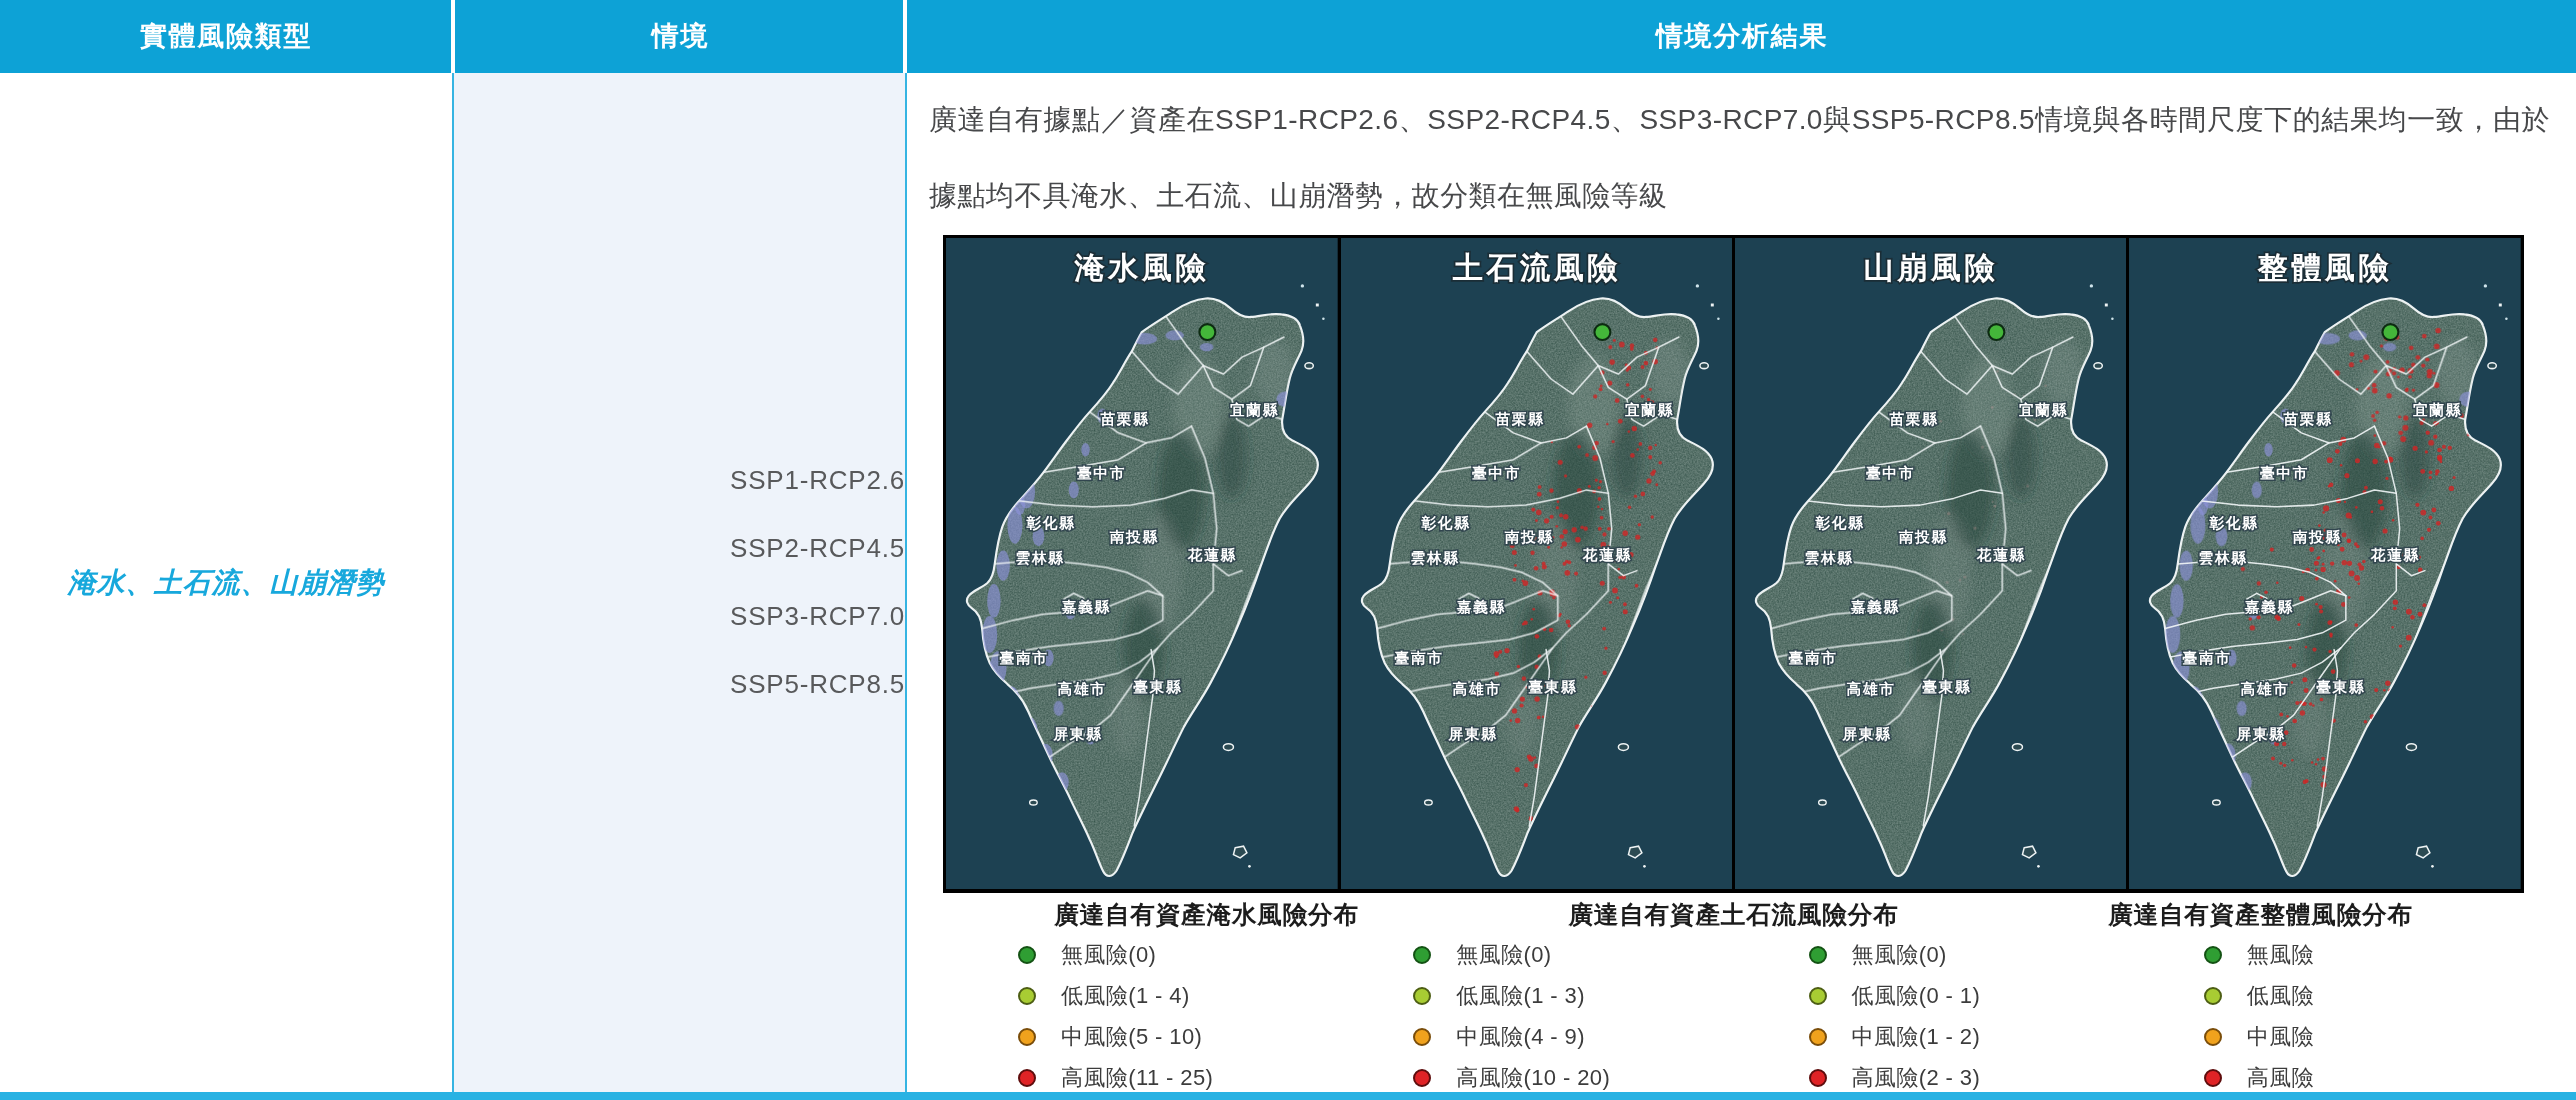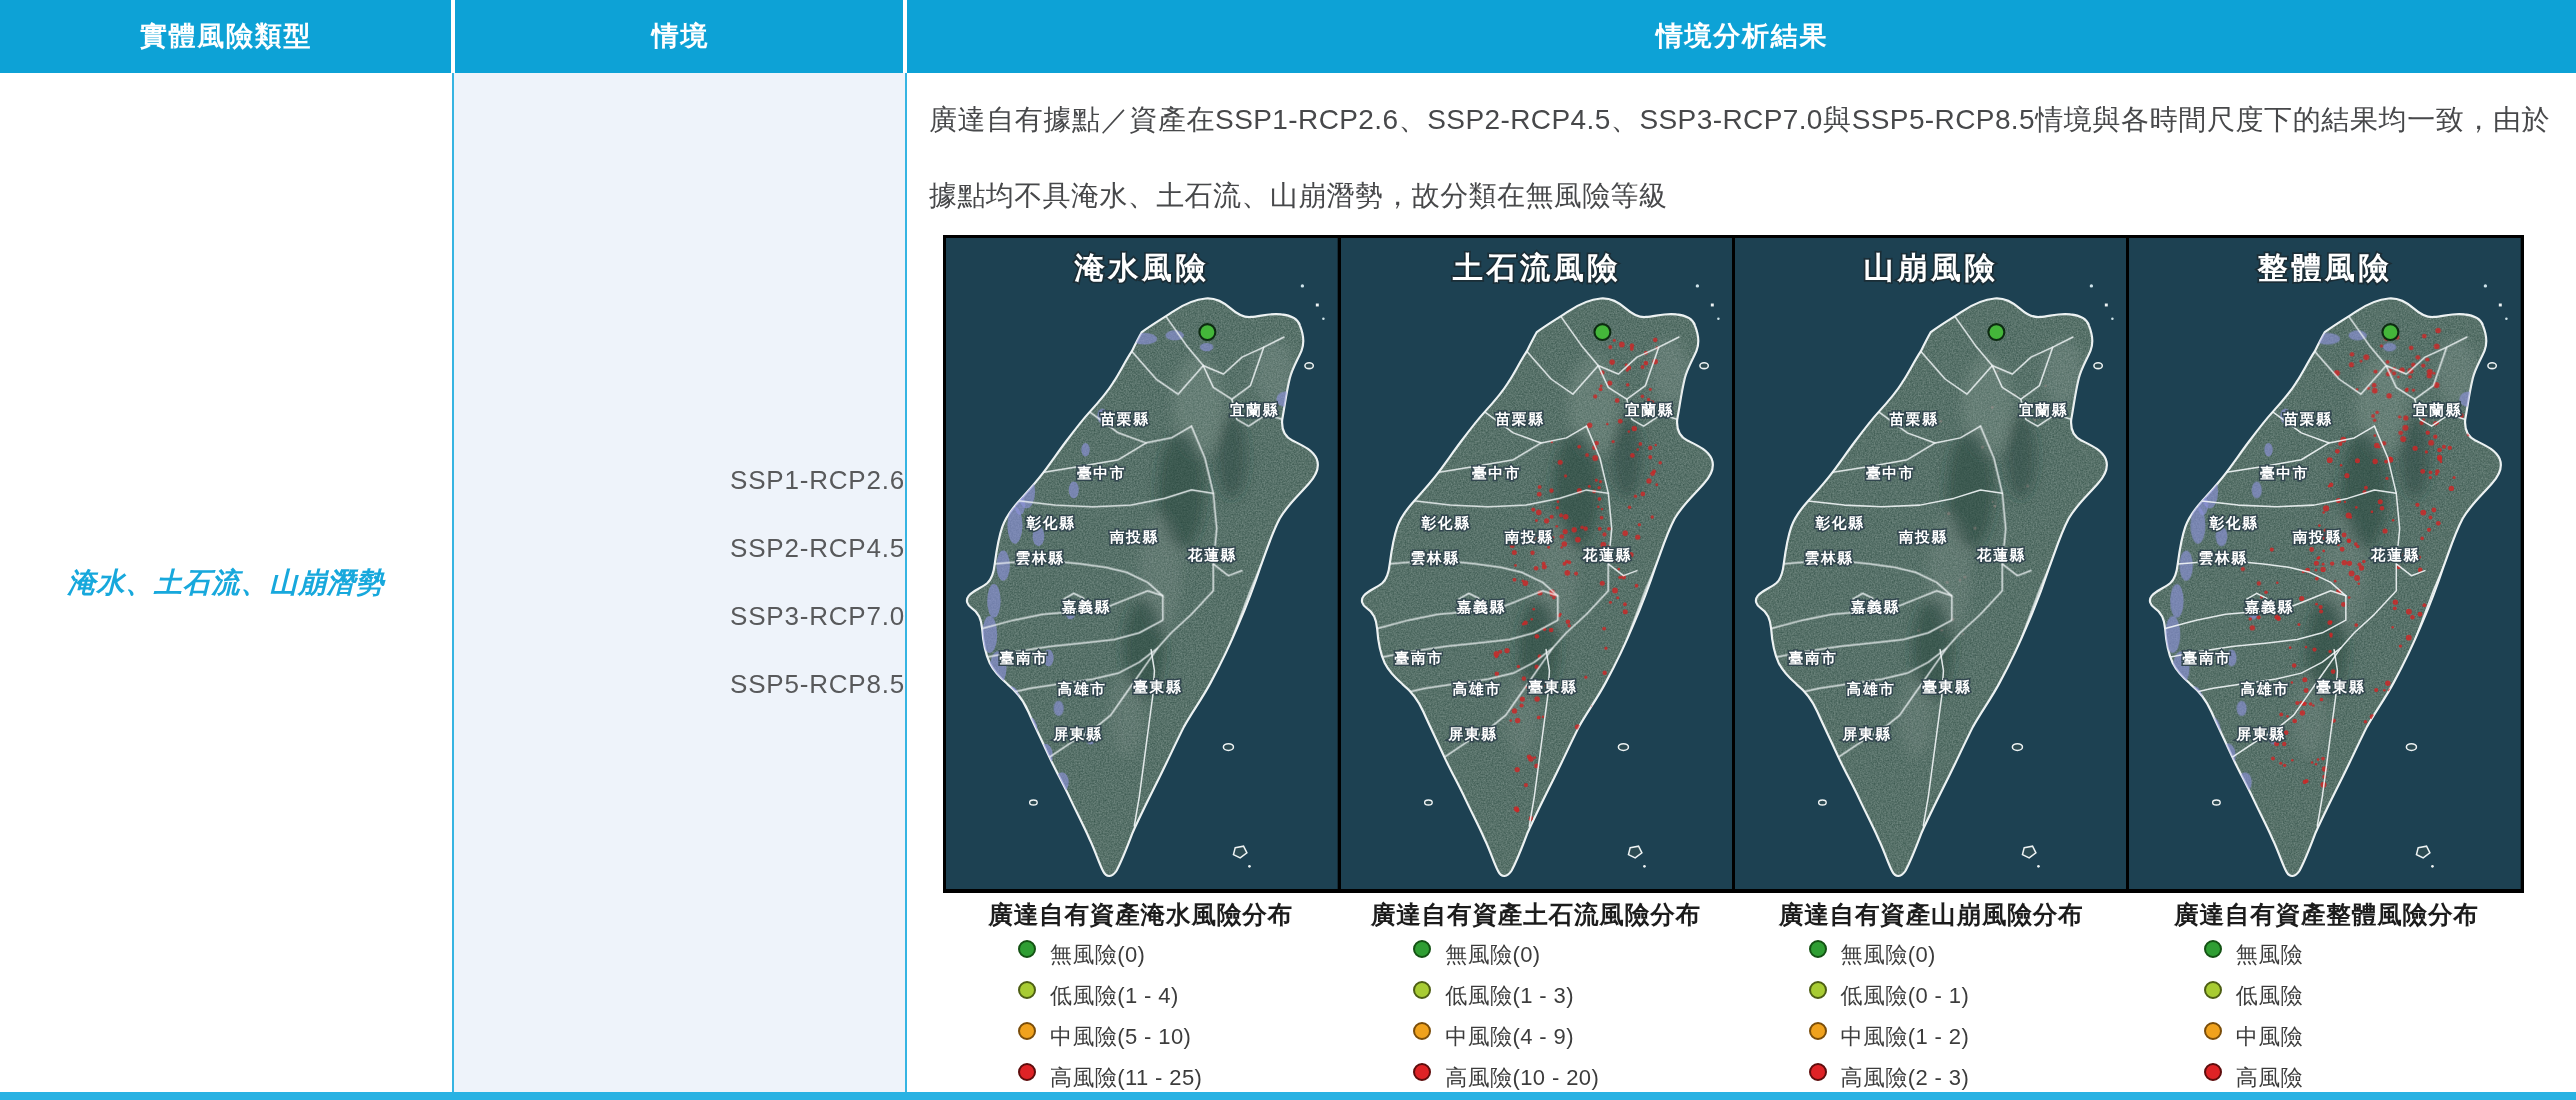--- a/index.html
+++ b/index.html
@@ -30,21 +30,21 @@
   .maps-strip{position:absolute;left:37px;top:162px;width:1581px;height:658px;background:#000;
               display:flex;padding:3.4px;gap:2.5px;box-sizing:border-box;}
   .maps-strip svg{flex:1 1 0;height:651px;display:block;}
 
   .captions-row{position:absolute;left:37px;top:825px;width:1581px;display:flex;}
   .caption{flex:1 1 0;text-align:center;color:#1c1c1c;font-size:24.6px;font-weight:bold;letter-spacing:0.8px;}
 
   .legends-row{position:absolute;left:37px;top:867px;width:1581px;display:flex;}
   .legend{flex:1 1 0;}
   .legend-inner{margin-left:75px;display:flex;flex-direction:column;gap:11px;}
-  .legend-item{display:flex;align-items:flex-start;gap:14px;}
+  .legend-item{display:flex;align-items:center;gap:25px;}
   .legend-dot{width:18px;height:18px;border-radius:50%;box-sizing:border-box;}
   .legend-label{color:#3c3c3c;font-size:22px;letter-spacing:0.4px;}
 
   .bottom-bar{position:absolute;left:0;top:1092px;width:2576px;height:9.3px;background:#29b2e3;}
 
   .map-title{font-weight:bold;}
 </style>
 </head>
 <body>
 
@@ -846,21 +846,20 @@
           <text x="162" y="543" font-size="17.5" font-weight="bold" fill="#ffffff" stroke="#31454e" stroke-width="3.5" paint-order="stroke" text-anchor="middle" letter-spacing="2">高雄市</text>
           <text x="252" y="541" font-size="17.5" font-weight="bold" fill="#ffffff" stroke="#31454e" stroke-width="3.5" paint-order="stroke" text-anchor="middle" letter-spacing="2">臺東縣</text>
           <text x="157" y="596" font-size="17.5" font-weight="bold" fill="#ffffff" stroke="#31454e" stroke-width="3.5" paint-order="stroke" text-anchor="middle" letter-spacing="2">屏東縣</text>
   <circle cx="311" cy="112" r="9.5" fill="#44b63a" stroke="#0d2b12" stroke-width="2.5"></circle>
   <text class="map-title" x="233" y="48" font-size="36" font-weight="bold" fill="#ffffff" stroke="#1b2d36" stroke-width="4" paint-order="stroke" text-anchor="middle" letter-spacing="4">整體風險</text>
 </svg>
       </div>
     <div class="captions-row">
         <div class="caption">廣達自有資產淹水風險分布</div>
         <div class="caption">廣達自有資產土石流風險分布</div>
-        <div class="caption">廣達自有資產山崩風險分布</div>
         <div class="caption">廣達自有資產整體風險分布</div>
       </div>
     <div class="legends-row">
         <div class="legend">
           <div class="legend-inner">
             <div class="legend-item">
               <span class="legend-dot" style="background: rgb(47, 158, 51); border: 2.5px solid rgb(20, 82, 20);"></span>
               <span class="legend-label">無風險(0)</span>
             </div>
             <div class="legend-item">

